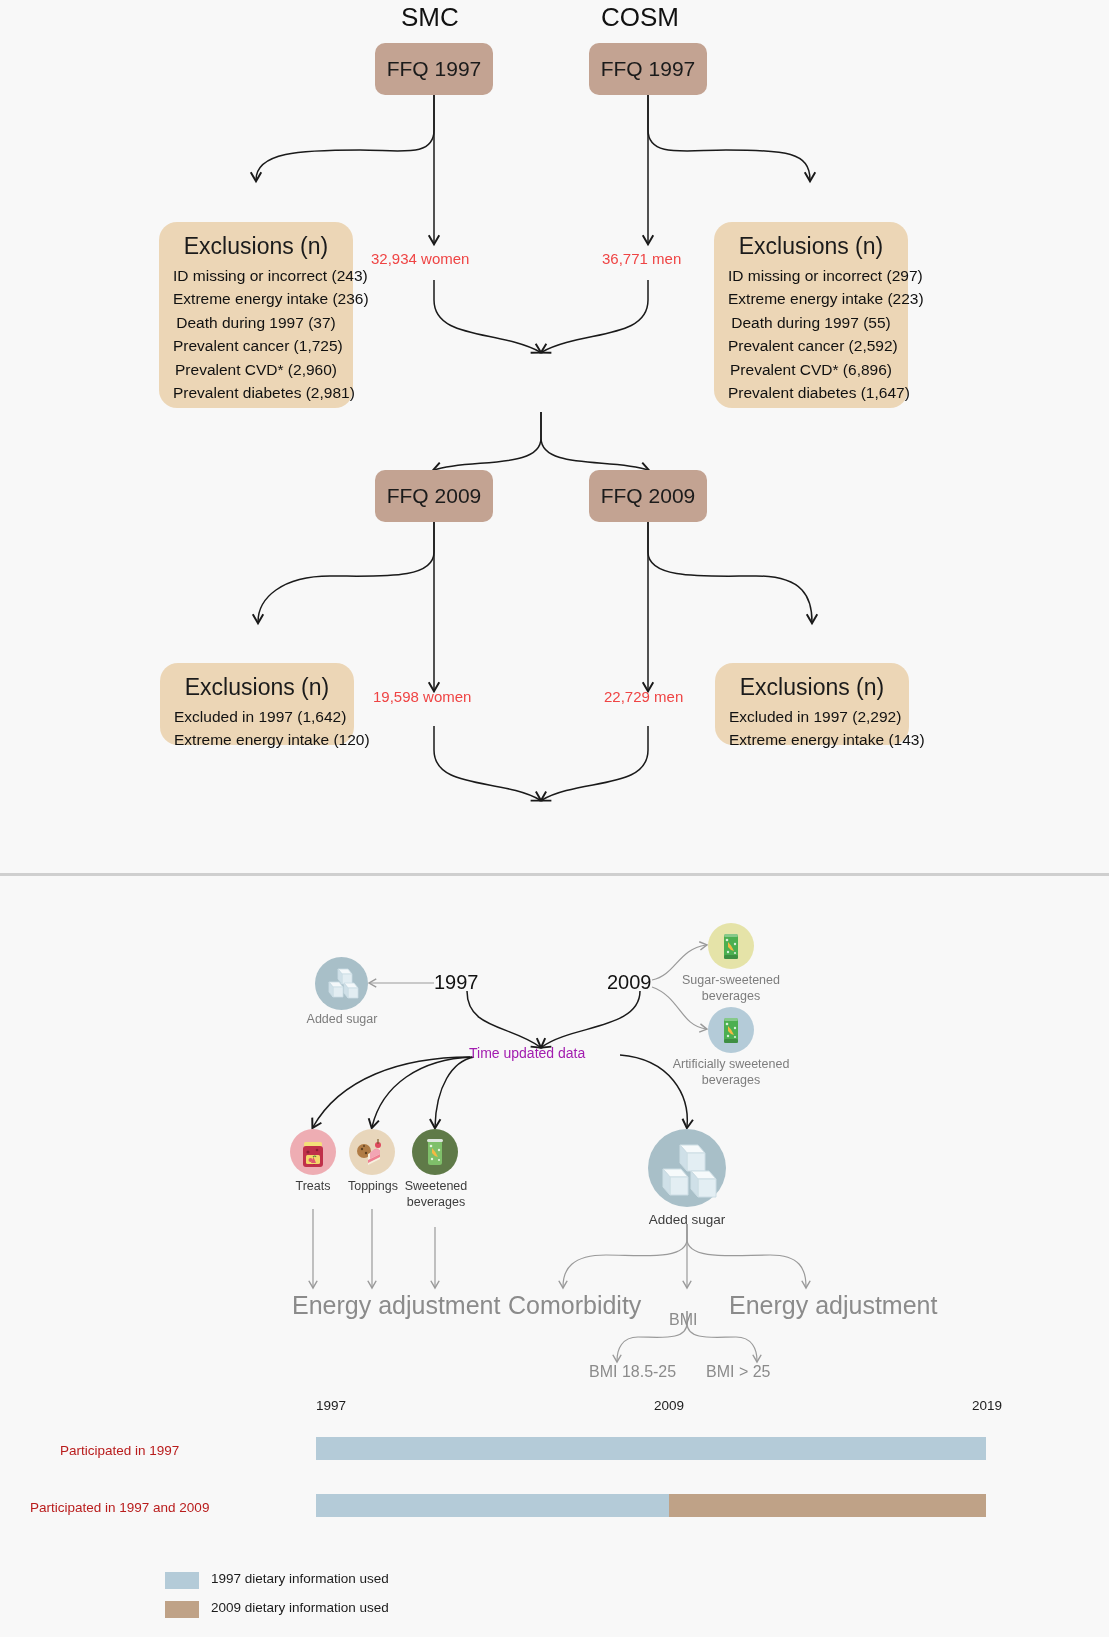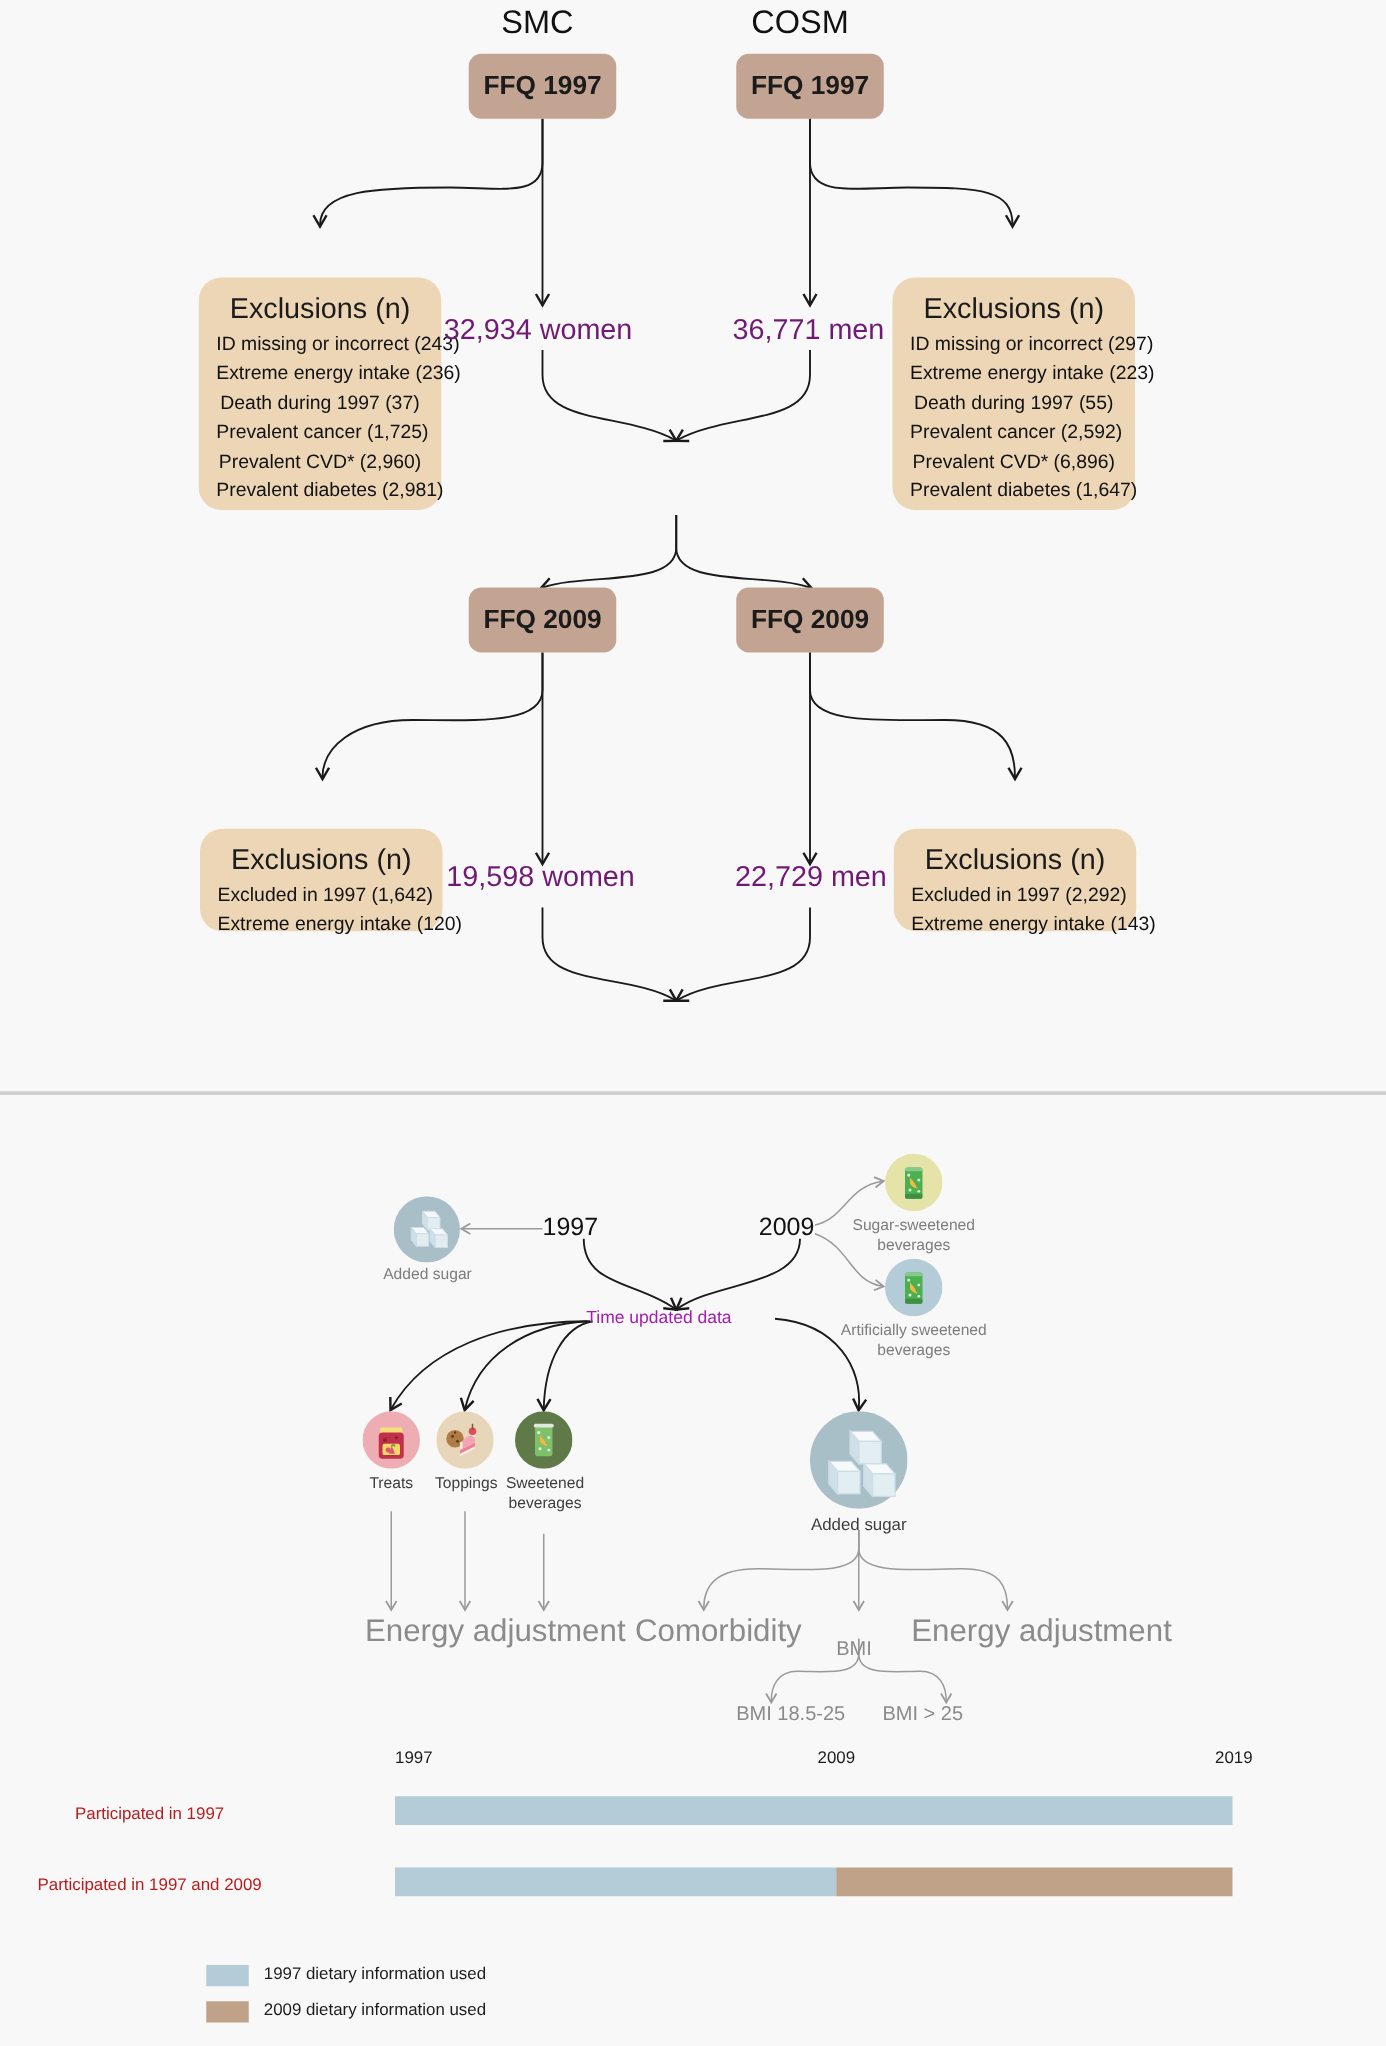--- a/index.html
+++ b/index.html
@@ -20,37 +20,36 @@
   svg.edges2{position:absolute;left:0;top:0;width:1109px;height:758px;pointer-events:none;}
 
   
   .ffq-box{
     position:absolute;
     background:#c3a392;
     border-radius:10px;
     display:flex;align-items:center;justify-content:center;
     font-size:21px;color:#1b1b1b;
     box-sizing:border-box;
-    font-weight:bold;
   }
   .excl-box{
     position:absolute;
     background:#ecd6b6;
     border-radius:18px;
     box-sizing:border-box;
     padding:10px 14px 12px;
     text-align:center;
     margin-top:40px;
   }
   .excl-title{font-size:23px;color:#1b1b1b;margin-bottom:3px;line-height:1.25;}
   .excl-item{font-size:15.5px;color:#111;line-height:1.52;white-space:nowrap;}
   .cohort-label{
     position:absolute;font-size:26px;color:#111;white-space:nowrap;
   }
-  .count-label{position:absolute;font-size:23px;color:#701a75;white-space:nowrap;}
+  .count-label{position:absolute;font-size:15px;color:#ef4444;white-space:nowrap;margin-left:16px;}
   .total-label{position:absolute;font-size:30px;font-weight:bold;color:#0d0d0d;white-space:nowrap;}
 
   
   .node-icon{
     position:absolute;border-radius:50%;
     display:block;
   }
   .icon-cap{
     position:absolute;text-align:center;
     font-size:12.5px;color:#7d7d7d;line-height:1.25;white-space:normal;

